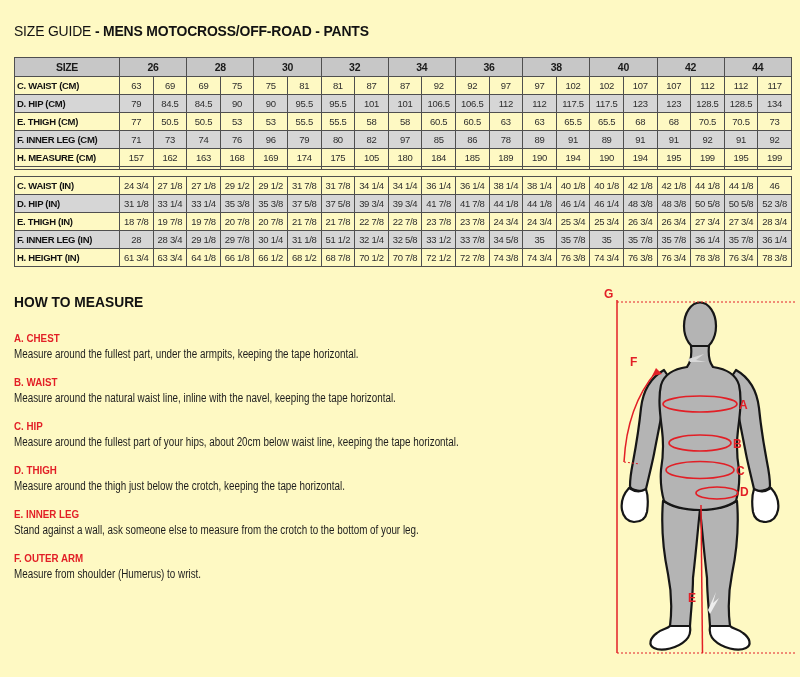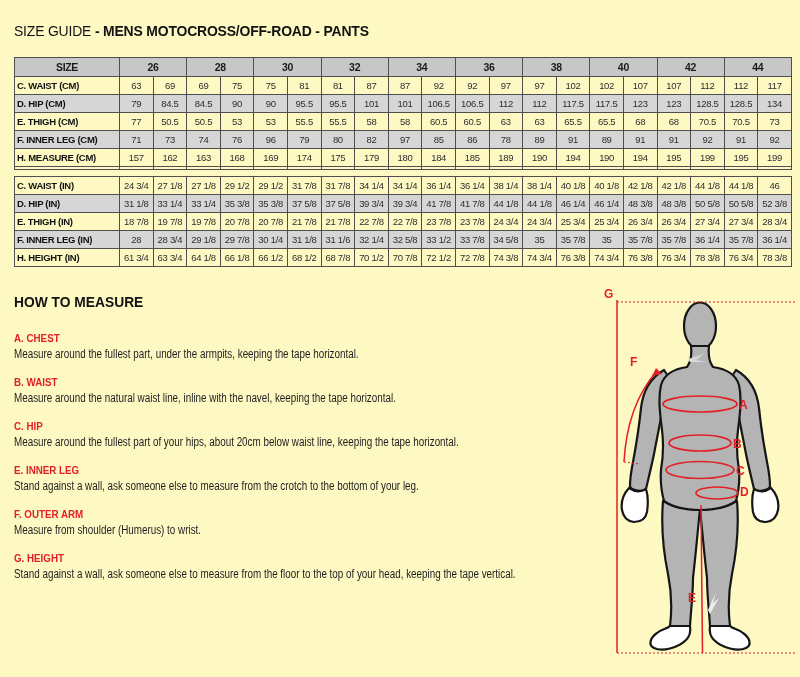--- a/index.html
+++ b/index.html
@@ -196,21 +196,21 @@
           </tr>
           <tr>
             <td class="label">H. MEASURE (CM)</td>
             <td>157</td>
             <td>162</td>
             <td>163</td>
             <td>168</td>
             <td>169</td>
             <td>174</td>
             <td>175</td>
-            <td>179</td>
+            <td>105</td>
             <td>180</td>
             <td>184</td>
             <td>185</td>
             <td>189</td>
             <td>190</td>
             <td>194</td>
             <td>190</td>
             <td>194</td>
             <td>195</td>
             <td>199</td>
@@ -338,21 +338,21 @@
             <td>28 3/4</td>
           </tr>
           <tr class="stripe">
             <td class="label">F. INNER LEG (IN)</td>
             <td>28</td>
             <td>28 3/4</td>
             <td>29 1/8</td>
             <td>29 7/8</td>
             <td>30 1/4</td>
             <td>31 1/8</td>
-            <td>31 1/6</td>
+            <td>51 1/2</td>
             <td>32 1/4</td>
             <td>32 5/8</td>
             <td>33 1/2</td>
             <td>33 7/8</td>
             <td>34 5/8</td>
             <td>35</td>
             <td>35 7/8</td>
             <td>35</td>
             <td>35 7/8</td>
             <td>35 7/8</td>
@@ -396,30 +396,30 @@
         </div>
         <div class="m-item">
           <div class="m-label">B. WAIST</div>
           <div class="m-text">Measure around the natural waist line, inline with the navel, keeping the tape horizontal.</div>
         </div>
         <div class="m-item">
           <div class="m-label">C. HIP</div>
           <div class="m-text">Measure around the fullest part of your hips, about 20cm below waist line, keeping the tape horizontal.</div>
         </div>
         <div class="m-item">
+          <div class="m-label">D. THIGH</div>
+          <div class="m-text">Measure around the thigh just below the crotch, keeping the tape horizontal.</div>
+        </div>
+        <div class="m-item">
           <div class="m-label">E. INNER LEG</div>
           <div class="m-text">Stand against a wall, ask someone else to measure from the crotch to the bottom of your leg.</div>
         </div>
         <div class="m-item">
           <div class="m-label">F. OUTER ARM</div>
           <div class="m-text">Measure from shoulder (Humerus) to wrist.</div>
-        </div>
-        <div class="m-item">
-          <div class="m-label">G. HEIGHT</div>
-          <div class="m-text">Stand against a wall, ask someone else to measure from the floor to the top of your head, keeping the tape vertical.</div>
         </div>
       </div>
   </div>
 
   <div class="figure-wrap">
     <svg width="200" height="390" viewBox="0 0 200 390">
 
       <g>
 
         <path class="body-shape" d="M 64 82 C 50 90 43 103 41 120 C 39 140 36 158 33 174 C 31 184 30 192 30 198 C 30 202 44 205 46 201 C 49 188 52 176 54 166 C 57 150 60 136 62 124 C 64 110 66 96 68 88 Z"></path>

